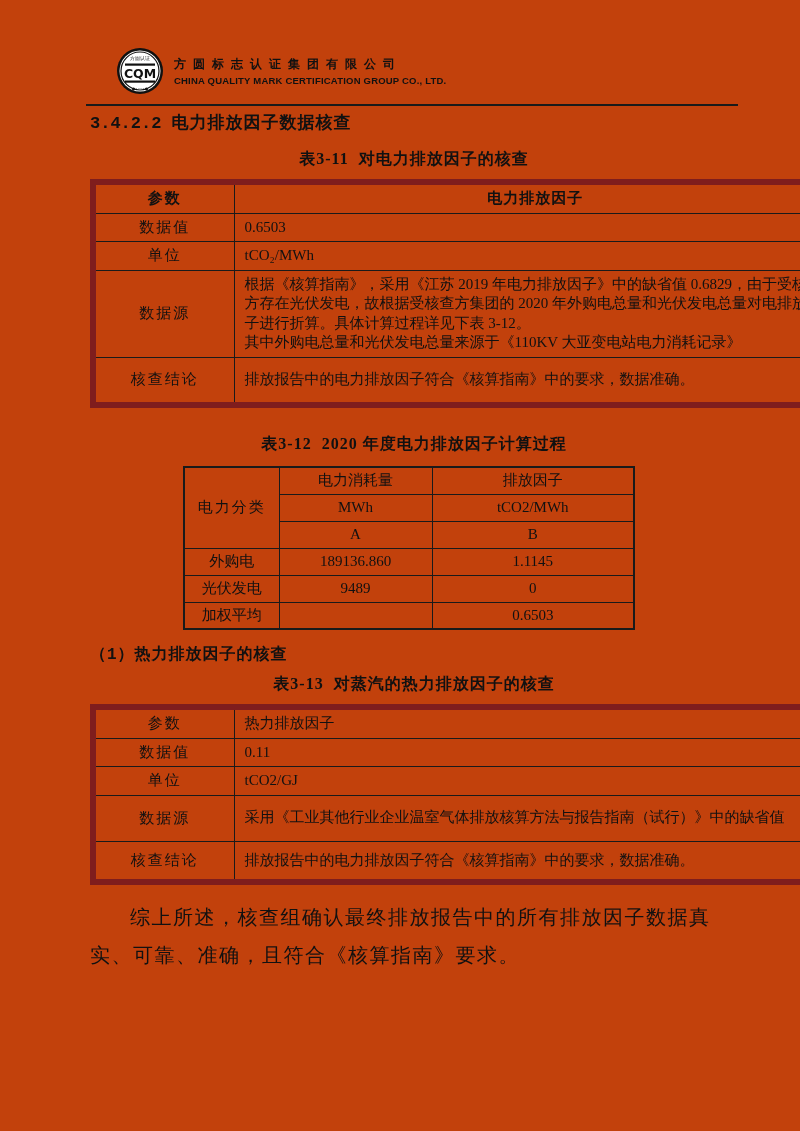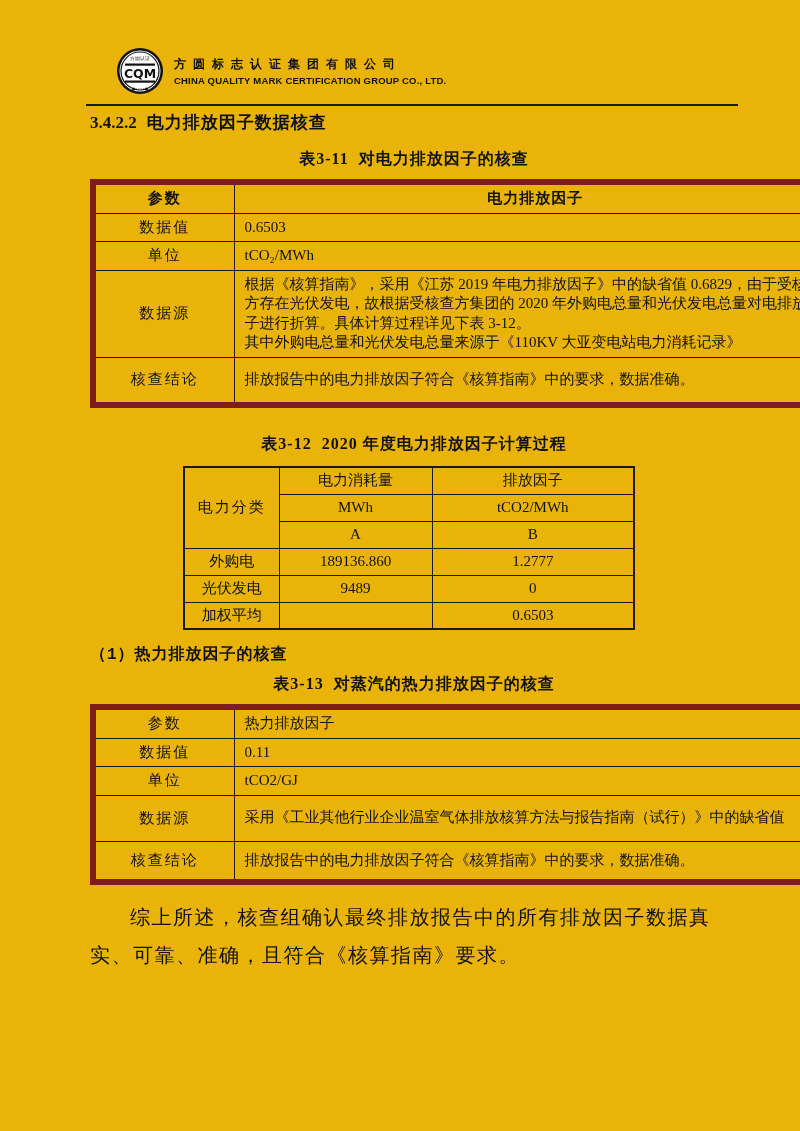--- a/index.html
+++ b/index.html
@@ -3,41 +3,41 @@
 <meta charset="utf-8">
 <style>
   * { margin: 0; padding: 0; box-sizing: border-box; }
   html, body { background: #e8e8e8; }
   body { font-family: "Liberation Serif", "DejaVu Serif", serif; color: #111; }
 
   .page {
     position: relative;
     width: 800px; height: 1131px;
     margin: 0 auto;
-    background: #eab308;
+    background: #c2410c;
     overflow: hidden;
   }
   .content { width: 648px; margin-left: 90px; }
 
   
   .hdr { display: flex; align-items: center; padding-top: 45px; padding-left: 26px; height: 97px; }
   .logo-svg { width: 48px; height: 48px; flex: 0 0 auto; }
   .hdr-names { margin-left: 10px; }
   .company-cn {
     font-weight: bold; font-size: 12px; letter-spacing: 7px;
     font-family: "Liberation Serif", "DejaVu Serif", serif; white-space: nowrap;
   }
   .company-en {
     font-weight: bold; font-size: 9.5px; letter-spacing: 0.2px;
     font-family: "Liberation Sans", "DejaVu Sans", sans-serif; white-space: nowrap; margin-top: 2px;
   }
   .hdr-rule { border: 0; border-top: 2.5px solid #1a1a1a; margin-top: 7px; width: 652px; margin-left: -4px; }
 
   
-  .sec-heading { font-weight: bold; font-size: 17px; margin-top: 5px; letter-spacing: 1px; }
+  .sec-heading { font-weight: bold; font-size: 17px; margin-top: 5px; letter-spacing: 1px; font-family: Liberation Mono, monospace; }
   .sec-heading .num { letter-spacing: 0; margin-right: 10px; }
   .sub-heading { font-weight: bold; font-size: 16px; margin-top: 14px; letter-spacing: 1px; font-family: Liberation Mono, monospace; }
   .tbl-title { font-weight: bold; font-size: 16px; text-align: center; white-space: pre-wrap; letter-spacing: 1px; }
   .tt-11 { margin-top: 15px; }
   .tt-12 { margin-top: 26px; }
   .tt-13 { margin-top: 9px; }
 
   
   table { border-collapse: collapse; table-layout: fixed; }
   td { border: 1.6px solid #1a1a1a; font-size: 15px; vertical-align: middle; }
@@ -151,21 +151,21 @@
         <td>MWh</td>
         <td>tCO2/MWh</td>
       </tr>
       <tr>
         <td>A</td>
         <td>B</td>
       </tr>
       <tr>
         <td>外购电</td>
         <td>189136.860</td>
-        <td>1.2777</td>
+        <td>1.1145</td>
       </tr>
       <tr>
         <td>光伏发电</td>
         <td>9489</td>
         <td>0</td>
       </tr>
       <tr>
         <td>加权平均</td>
         <td></td>
         <td>0.6503</td>

